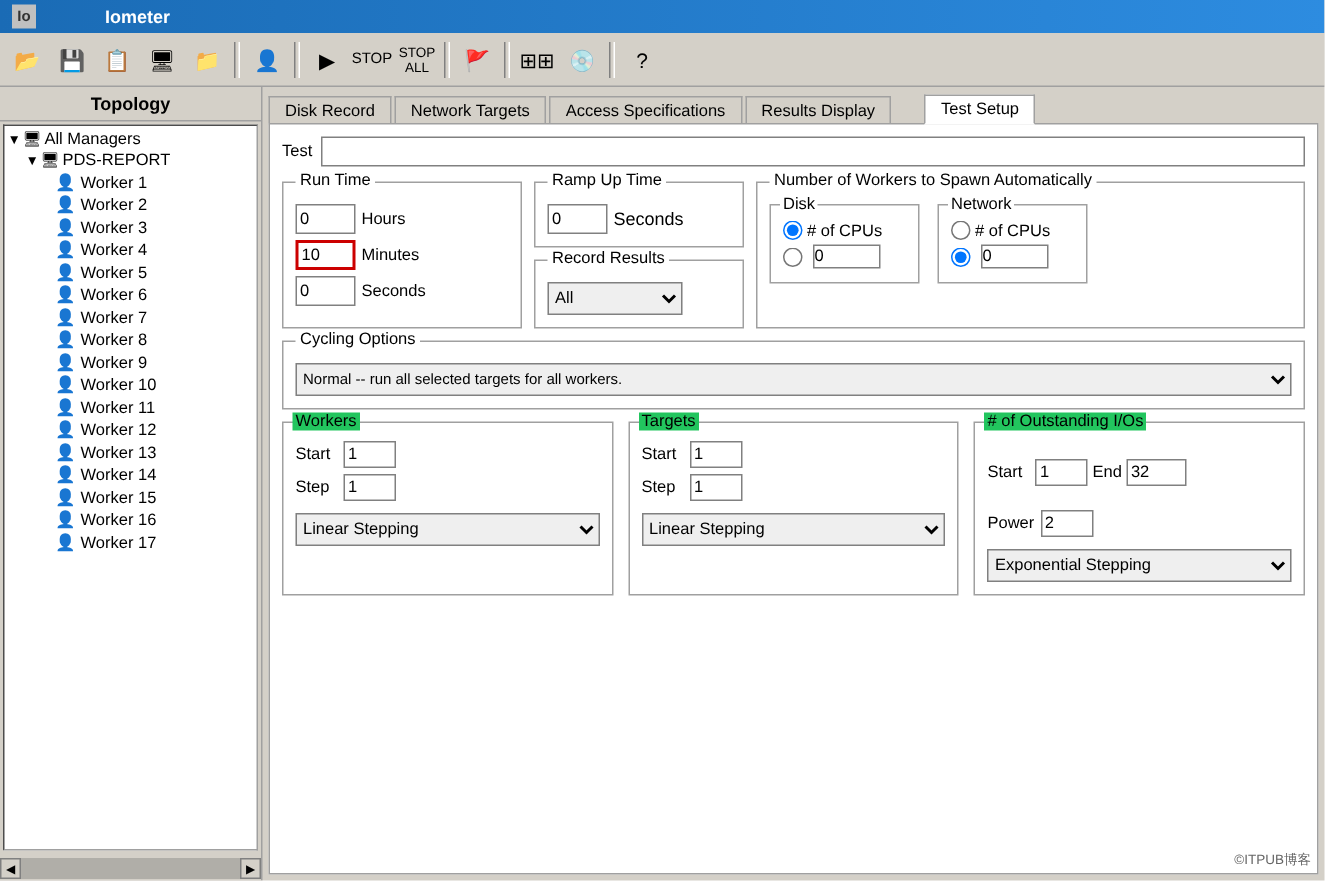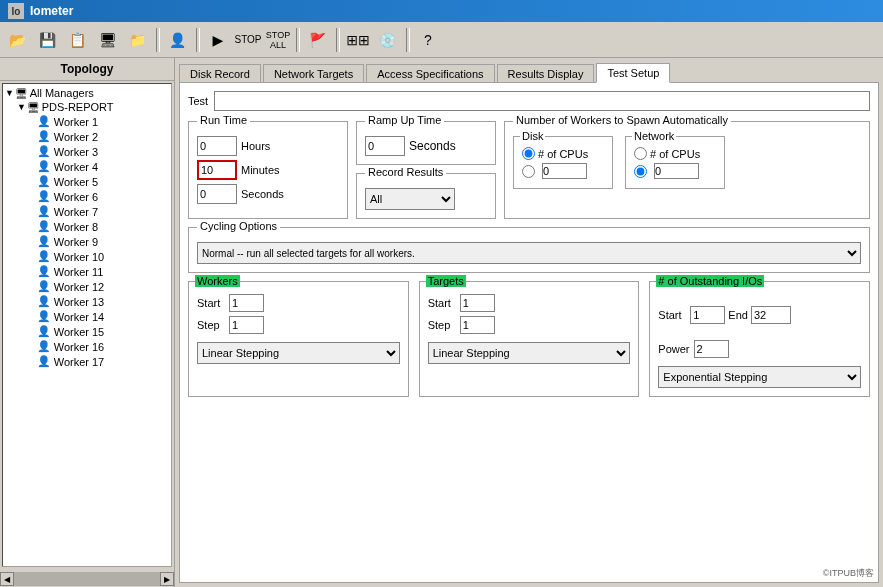--- a/index.html
+++ b/index.html
@@ -15,20 +15,21 @@
     
     .title-bar {
       background: linear-gradient(to right, #1a6bb5, #2d8ce0);
       color: white;
       height: 22px;
       display: flex;
       align-items: center;
       padding: 0 8px;
       font-size: 12px;
       font-weight: bold;
+      gap: 40px;
     }
     .title-bar-icon {
       width: 16px; height: 16px;
       background: #c0c0c0;
       margin-right: 6px;
       font-size: 10px;
       color: #333;
       display: flex; align-items: center; justify-content: center;
       font-weight: bold;
     }
@@ -116,20 +117,21 @@
       margin-right: 2px;
       font-size: 11px;
       position: relative;
       top: 1px;
     }
     .tab.active {
       background: white;
       border-bottom: 1px solid white;
       font-weight: normal;
       z-index: 2;
+      margin-left: 20px;
     }
 
     
     .tab-content {
       background: white;
       border: 1px solid #a0a0a0;
       flex: 1;
       padding: 8px;
       overflow: auto;
       position: relative;

